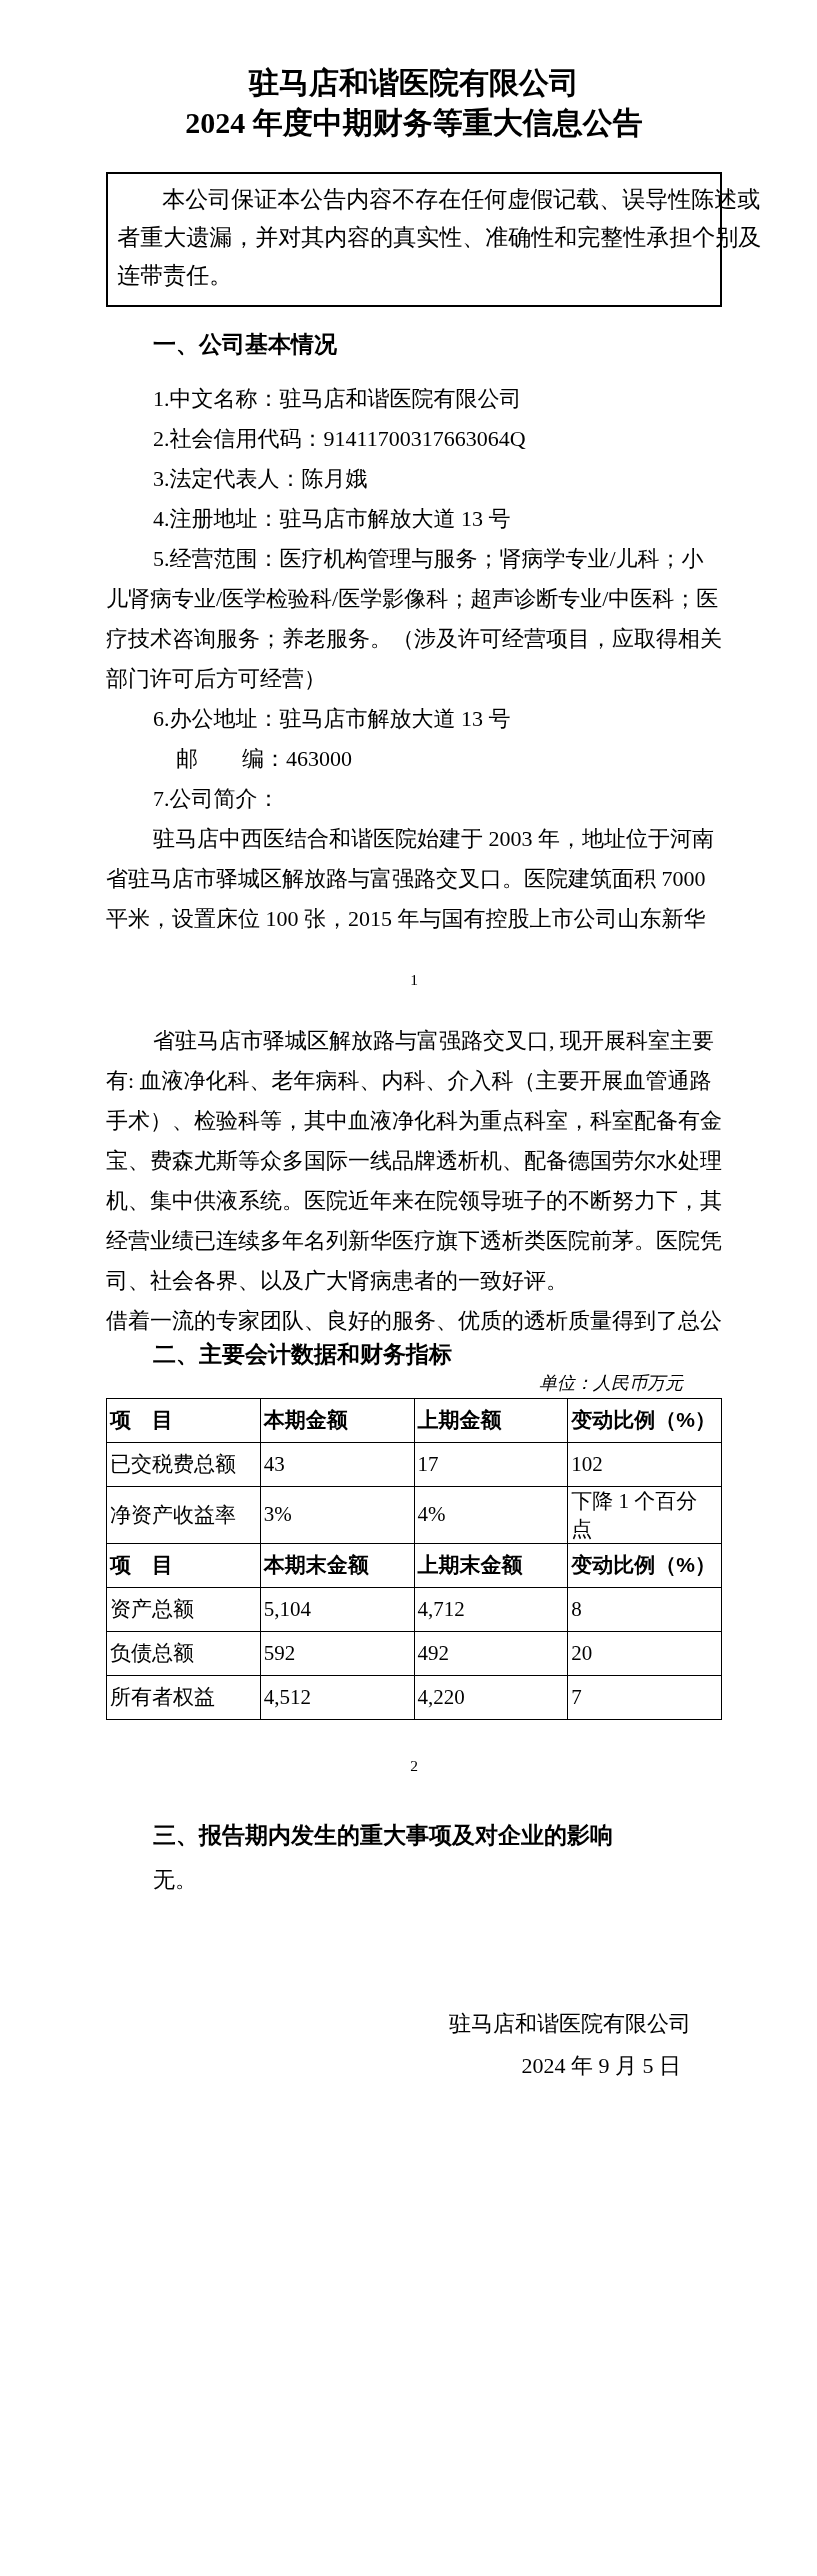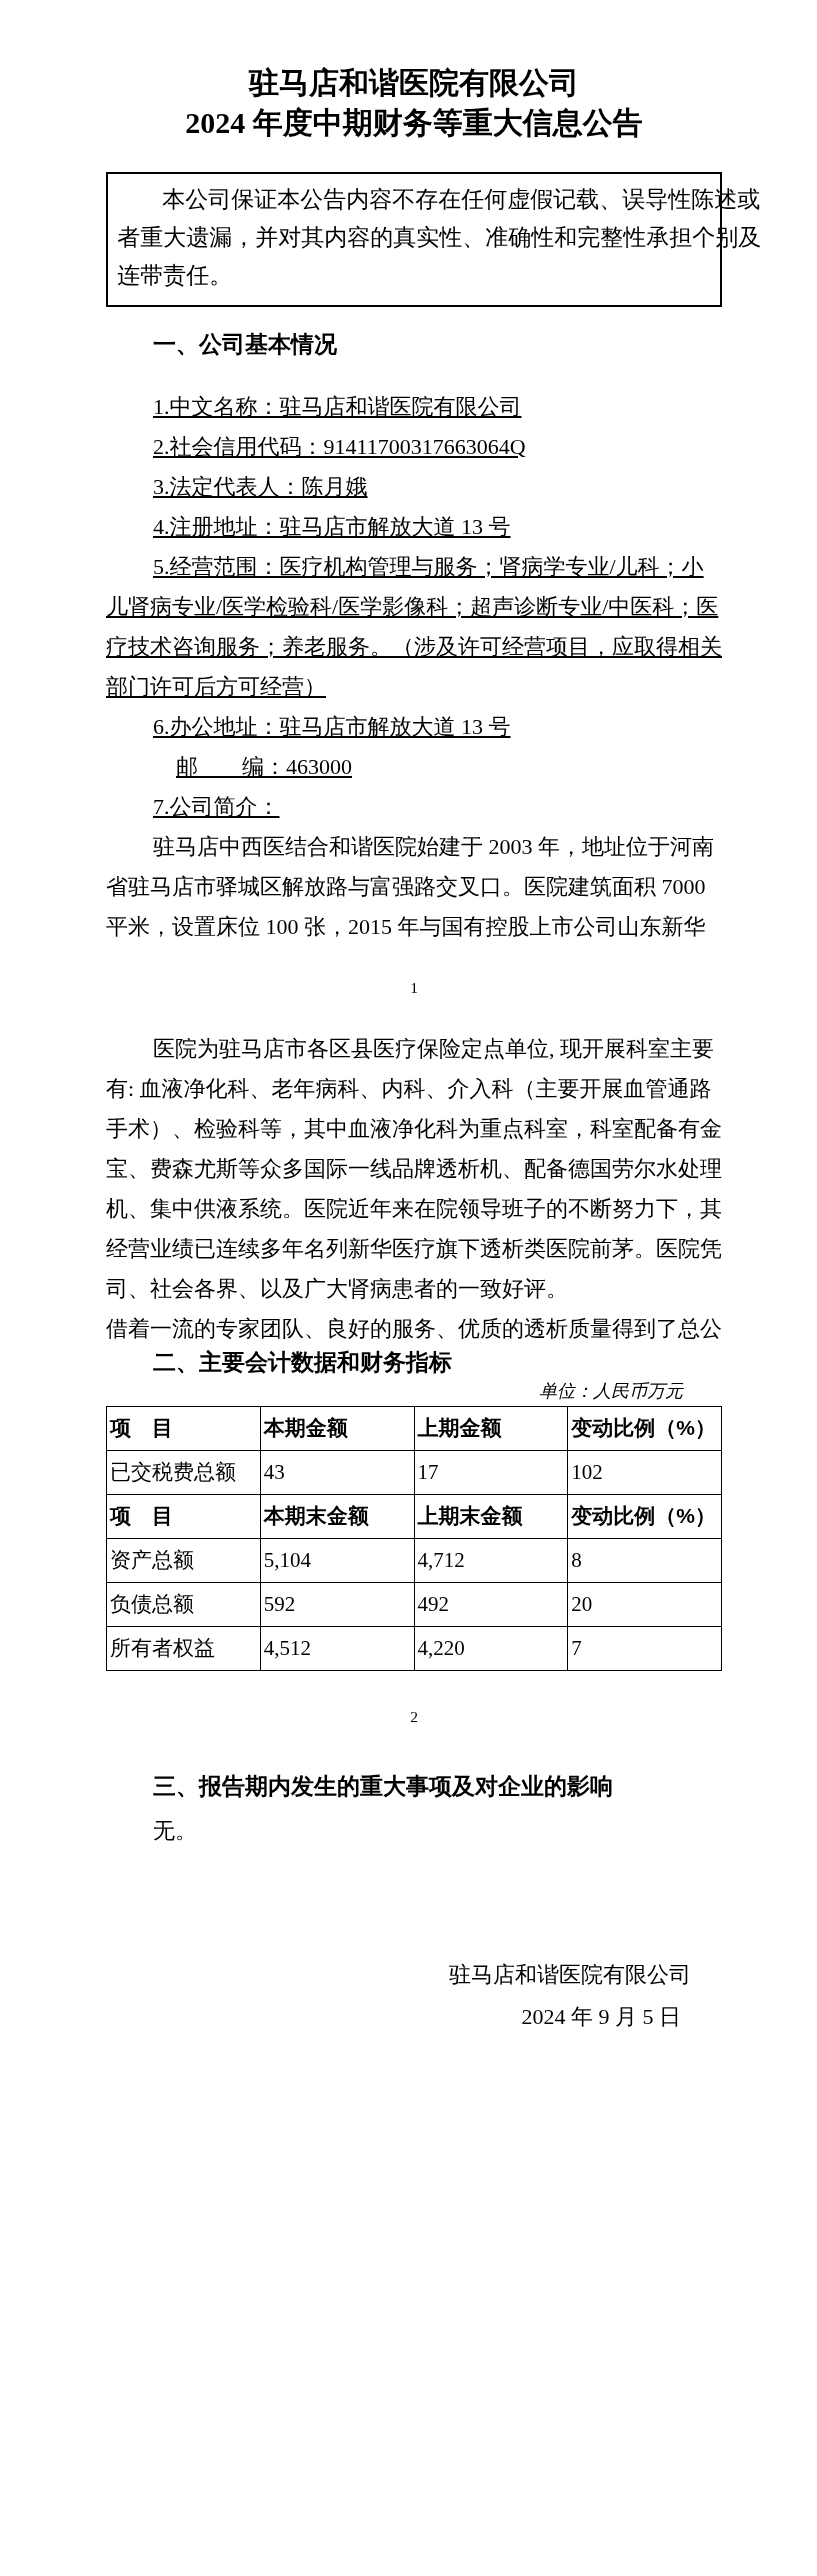--- a/index.html
+++ b/index.html
@@ -25,21 +25,21 @@
     font-weight:bold;font-size:23px;line-height:24px;
     padding-left:47px;white-space:nowrap;
   }
   .h1{margin-top:25px;}
   .h2{margin-top:1px;}
   .h3{margin-top:10.3px;}
 
   .line{font-size:22px;line-height:40px;height:40px;white-space:nowrap;}
   .ind{padding-left:47px;}
   .ind-post{padding-left:70px;}
-  .sec1{margin-top:31px;text-decoration:underline;}
+  .sec1{margin-top:23px;}
 
   .pagenum{display:flex;align-items:center;justify-content:center;font-size:15.5px;}
   .pagenum-1{height:82px;}
   .pagenum-2{height:93px;}
 
   .unit-note{
     margin-top:7.2px;text-align:right;padding-right:39px;
     font-size:18px;line-height:20.6px;font-style:italic;white-space:nowrap;
   }
 
@@ -92,21 +92,21 @@
   <div>
     <div class="line ind">驻马店中西医结合和谐医院始建于 2003 年，地址位于河南</div>
     <div class="line">省驻马店市驿城区解放路与富强路交叉口。医院建筑面积 7000</div>
     <div class="line">平米，设置床位 100 张，2015 年与国有控股上市公司山东新华</div>
   </div>
 
   <div class="pagenum pagenum-1">1</div>
 
 
   <div>
-    <div class="line ind">医院为驻马店市各区县医疗保险定点单位, 现开展科室主要</div>
+    <div class="line ind">省驻马店市驿城区解放路与富强路交叉口, 现开展科室主要</div>
     <div class="line">有: 血液净化科、老年病科、内科、介入科（主要开展血管通路</div>
     <div class="line">手术）、检验科等，其中血液净化科为重点科室，科室配备有金</div>
     <div class="line">宝、费森尤斯等众多国际一线品牌透析机、配备德国劳尔水处理</div>
     <div class="line">机、集中供液系统。医院近年来在院领导班子的不断努力下，其</div>
     <div class="line">经营业绩已连续多年名列新华医疗旗下透析类医院前茅。医院凭</div>
     <div class="line">司、社会各界、以及广大肾病患者的一致好评。</div>
     <div class="line">借着一流的专家团队、良好的服务、优质的透析质量得到了总公</div>
   </div>
 
   <div class="heading h2">二、主要会计数据和财务指标</div>
@@ -118,20 +118,26 @@
       <th>项　目</th>
       <th>本期金额</th>
       <th>上期金额</th>
       <th>变动比例（%）</th>
     </tr>
     <tr>
       <td>已交税费总额</td>
       <td>43</td>
       <td>17</td>
       <td>102</td>
+    </tr>
+    <tr>
+      <td>净资产收益率</td>
+      <td>3%</td>
+      <td>4%</td>
+      <td>下降 1 个百分点</td>
     </tr>
     <tr>
       <th>项　目</th>
       <th>本期末金额</th>
       <th>上期末金额</th>
       <th>变动比例（%）</th>
     </tr>
     <tr>
       <td>资产总额</td>
       <td>5,104</td>

